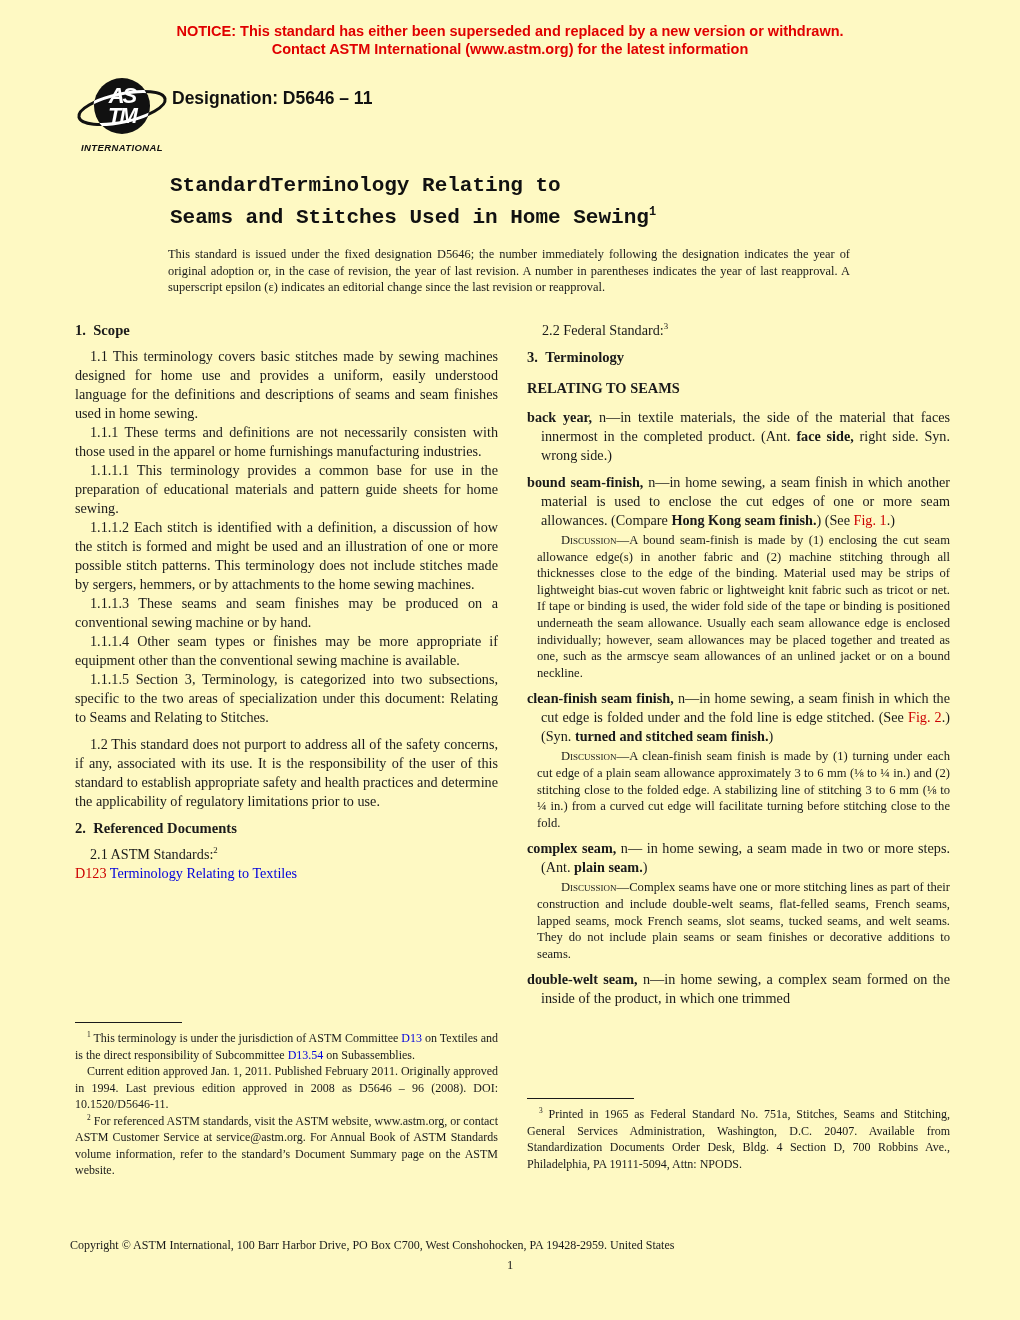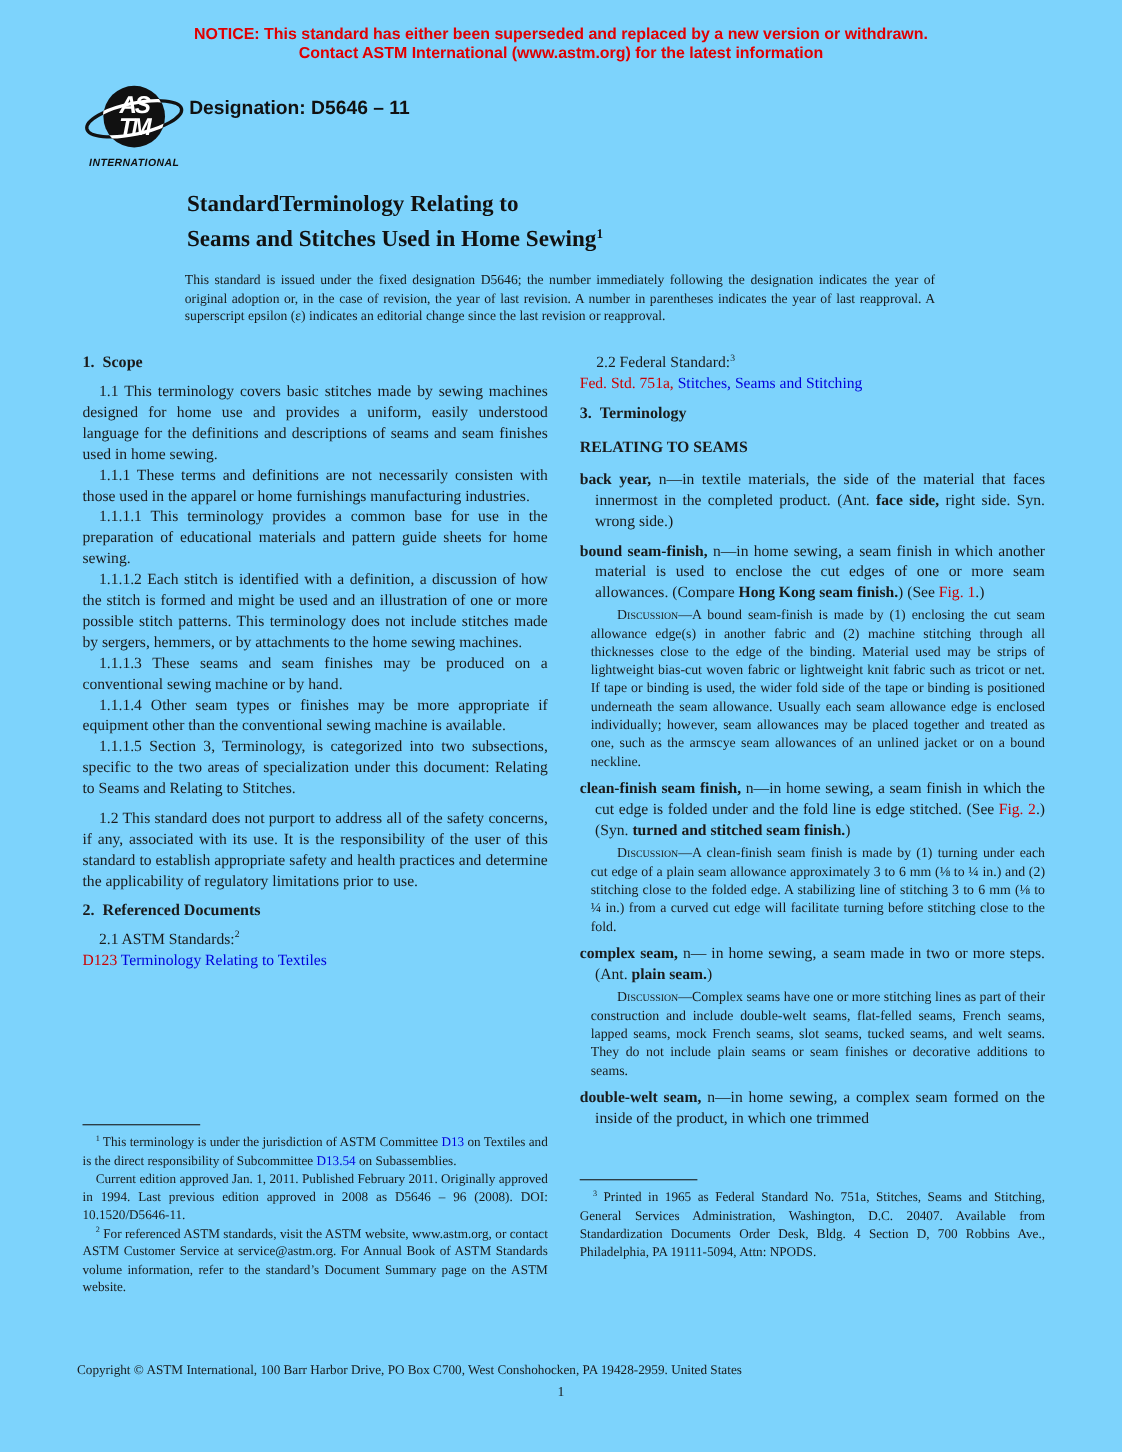--- a/index.html
+++ b/index.html
@@ -1,17 +1,17 @@
 <!DOCTYPE html>
 <html><head>
 <meta charset="utf-8">
 <style>
   html,body { margin:0; padding:0; background:#ffffff; }
   .page {
-    position:relative; width:1020px; height:1320px; background:#7dd3fc;
+    position:relative; width:1020px; height:1320px; background:#fef9c3;
     font-family:"Liberation Serif", serif; color:#1a1a1a; overflow:hidden;
   }
 
   
   .notice {
     position:absolute; top:22px; left:0; width:100%; text-align:center;
     font-family:"Liberation Sans", sans-serif; font-weight:bold;
     font-size:14.5px; line-height:18px; color:#e00000;
   }
 
@@ -22,21 +22,21 @@
     font-size:9.5px; letter-spacing:0.4px; color:#111; margin-top:-4px;
   }
   .designation {
     position:absolute; top:88px; left:172px;
     font-family:"Liberation Sans", sans-serif; font-weight:bold; font-size:17.5px; color:#111;
   }
 
   
   .title-block {
     position:absolute; top:172px; left:170px; width:700px;
-    font-family:Liberation Serif, serif; font-weight:bold;
+    font-family:Liberation Mono, monospace; font-weight:bold;
     font-size:21px; line-height:27px; color:#111;
   }
   .title-block sup { font-size:12px; vertical-align:super; }
 
   
   .intro {
     position:absolute; top:246px; left:168px; width:682px;
     font-size:12.4px; line-height:16.5px; text-align:justify;
   }
 
@@ -63,21 +63,21 @@
   .s-b   { font-weight:bold; }
   .s-i   { }
   .s-red { color:#cc0000; }
   .s-blue{ color:#0000dd; }
   .s-sup { vertical-align:super; font-size:0.62em; line-height:0; }
   .s-sc  { font-variant:small-caps; }
 
   
   .footnote-area { position:absolute; width:423px; font-size:12px; line-height:16.5px; }
   #fn-left  { left:75px;  top:1022px; }
-  #fn-right { left:527px; top:1072px; }
+  #fn-right { left:527px; top:1098px; }
   .fn-rule { width:107px; border-top:1.4px solid #1a1a1a; margin-bottom:7px; }
   .fn-p { text-align:justify; text-indent:12px; margin:0; }
 
   
   .copyright {
     position:absolute; top:1238px; left:70px; width:900px;
     font-size:12px; color:#1a1a1a;
   }
   .pagenum {
     position:absolute; top:1258px; left:0; width:100%; text-align:center; font-size:12.5px;
@@ -127,21 +127,20 @@
       <div class="blk blk-p"><span>1.1.1.3 These seams and seam finishes may be produced on a conventional sewing machine or by hand.</span></div>
       <div class="blk blk-p"><span>1.1.1.4 Other seam types or finishes may be more appropriate if equipment other than the conventional sewing machine is available.</span></div>
       <div class="blk blk-p"><span>1.1.1.5 Section 3, Terminology, is categorized into two subsections, specific to the two areas of specialization under this document: Relating to Seams and Relating to Stitches.</span></div>
       <div class="blk blk-p gap-before"><span>1.2 </span><span class="s-i">This standard does not purport to address all of the safety concerns, if any, associated with its use. It is the responsibility of the user of this standard to establish appropriate safety and health practices and determine the applicability of regulatory limitations prior to use.</span></div>
       <div class="blk blk-h gap-before"><span>2. Referenced Documents</span></div>
       <div class="blk blk-p"><span>2.1 </span><span class="s-i">ASTM Standards:</span><span class="s-sup">2</span></div>
       <div class="blk blk-link"><span class="s-red">D123</span><span class="s-blue"> Terminology Relating to Textiles</span></div>
     </div>
   <div class="col" id="col-right">
       <div class="blk blk-p"><span>2.2 </span><span class="s-i">Federal Standard:</span><span class="s-sup">3</span></div>
-      <div class="blk blk-link"><span class="s-red">Fed. Std. 751a,</span><span class="s-blue"> Stitches, Seams and Stitching</span></div>
       <div class="blk blk-h gap-before"><span>3. Terminology</span></div>
       <div class="blk blk-center"><span>RELATING TO SEAMS</span></div>
       <div class="blk blk-term"><span class="s-b">back year,</span><span class="s-i"> n—in textile materials</span><span>, the side of the material that faces innermost in the completed product. (Ant. </span><span class="s-b">face side,</span><span> </span><span class="s-i">right side.</span><span> Syn. </span><span class="s-i">wrong side.</span><span>)</span></div>
       <div class="blk blk-term"><span class="s-b">bound seam-finish,</span><span class="s-i"> n—in home sewing</span><span>, a seam finish in which another material is used to enclose the cut edges of one or more seam allowances. (Compare </span><span class="s-b">Hong Kong seam finish.</span><span>) (See </span><span class="s-red">Fig. 1</span><span>.)</span></div>
       <div class="blk blk-disc"><span class="s-sc">Discussion</span><span>—A bound seam-finish is made by (</span><span class="s-i">1</span><span>) enclosing the cut seam allowance edge(s) in another fabric and (</span><span class="s-i">2</span><span>) machine stitching through all thicknesses close to the edge of the binding. Material used may be strips of lightweight bias-cut woven fabric or lightweight knit fabric such as tricot or net. If tape or binding is used, the wider fold side of the tape or binding is positioned underneath the seam allowance. Usually each seam allowance edge is enclosed individually; however, seam allowances may be placed together and treated as one, such as the armscye seam allowances of an unlined jacket or on a bound neckline.</span></div>
       <div class="blk blk-term"><span class="s-b">clean-finish seam finish,</span><span class="s-i"> n—in home sewing</span><span>, a seam finish in which the cut edge is folded under and the fold line is edge stitched. (See </span><span class="s-red">Fig. 2</span><span>.) (Syn. </span><span class="s-b">turned and stitched seam finish.</span><span>)</span></div>
       <div class="blk blk-disc"><span class="s-sc">Discussion</span><span>—A clean-finish seam finish is made by (</span><span class="s-i">1</span><span>) turning under each cut edge of a plain seam allowance approximately 3 to 6 mm (⅛ to ¼ in.) and (</span><span class="s-i">2</span><span>) stitching close to the folded edge. A stabilizing line of stitching 3 to 6 mm (⅛ to ¼ in.) from a curved cut edge will facilitate turning before stitching close to the fold.</span></div>
       <div class="blk blk-term"><span class="s-b">complex seam,</span><span class="s-i"> n— in home sewing</span><span>, a seam made in two or more steps. (Ant. </span><span class="s-b">plain seam.</span><span>)</span></div>
       <div class="blk blk-disc"><span class="s-sc">Discussion</span><span>—Complex seams have one or more stitching lines as part of their construction and include double-welt seams, flat-felled seams, French seams, lapped seams, mock French seams, slot seams, tucked seams, and welt seams. They do not include plain seams or seam finishes or decorative additions to seams.</span></div>
       <div class="blk blk-term"><span class="s-b">double-welt seam,</span><span class="s-i"> n—in home sewing</span><span>, a complex seam formed on the inside of the product, in which one trimmed</span></div>

